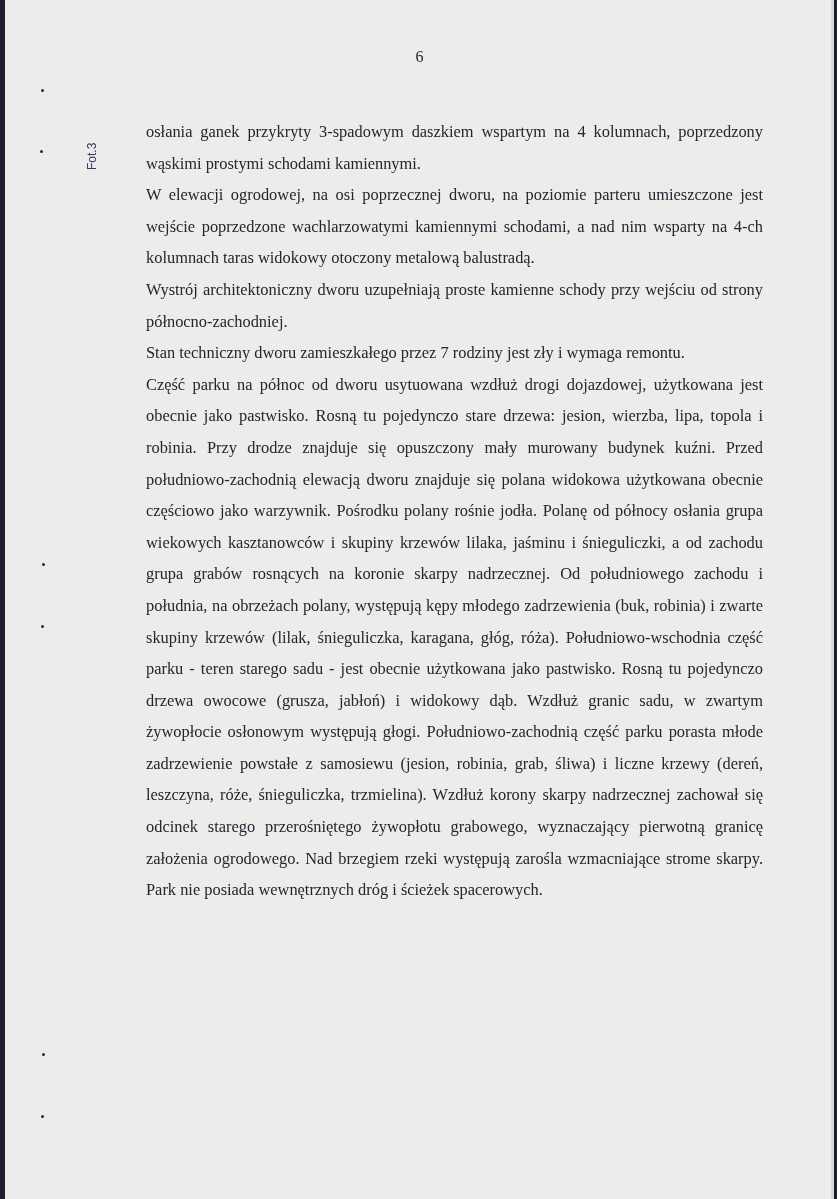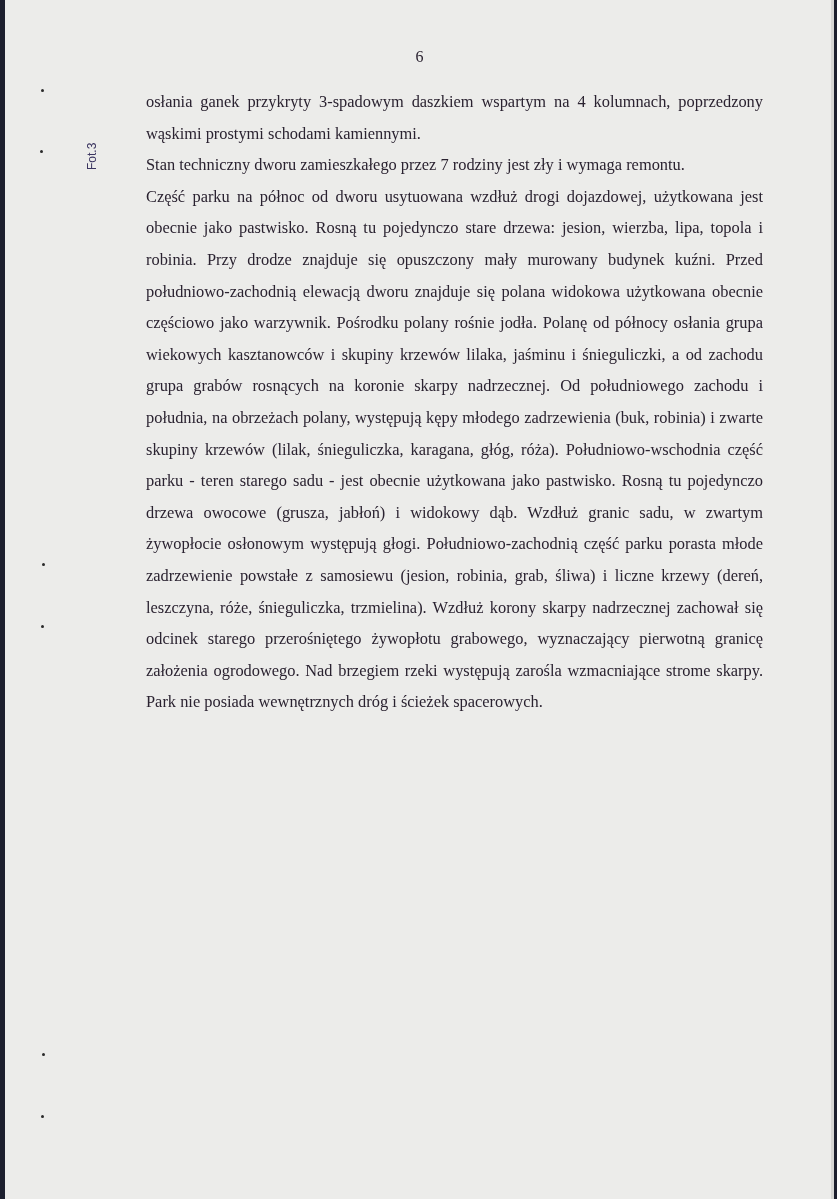--- a/index.html
+++ b/index.html
@@ -21,21 +21,21 @@
       position: absolute; left: 80px; top: 170px;
       transform: rotate(-90deg); transform-origin: left top;
       font-family: "Liberation Sans", sans-serif; font-size: 12px; color: #3b3560;
       white-space: nowrap;
     }
     .dot {
       position: absolute; width: 3px; height: 3px; border-radius: 50%;
       background: #2a2a2a;
     }
     .body-text {
-      position: absolute; left: 141px; top: 86px; width: 617px;
+      position: absolute; left: 141px; top: 116px; width: 617px;
       font-family: "Liberation Serif", serif; font-size: 16.4px;
       line-height: 31.6px; color: #2a2230;
     }
     .body-text p { margin: 0; text-align: justify; text-align-last: left; }
     .right-edge {
       position: absolute; right: 0; top: 0; width: 3px; height: 1199px; background: #d7d7d5;
     }
   </style>
 </head>
 <body>
@@ -46,18 +46,20 @@
 
   <div class="dot" style="left:36px;top:89px;"></div>
   <div class="dot" style="left:35px;top:150px;"></div>
   <div class="dot" style="left:37px;top:563px;"></div>
   <div class="dot" style="left:36px;top:625px;"></div>
   <div class="dot" style="left:37px;top:1053px;"></div>
   <div class="dot" style="left:36px;top:1115px;"></div>
 
   <div class="body-text">
     <p>osłania ganek przykryty 3-spadowym daszkiem wspartym na 4 kolumnach, poprzedzony wąskimi prostymi schodami kamiennymi.</p>
+    <p>W elewacji ogrodowej, na osi poprzecznej dworu, na poziomie parteru umieszczone jest wejście poprzedzone wachlarzowatymi kamiennymi schodami, a nad nim wsparty na 4-ch kolumnach taras widokowy otoczony metalową balustradą.</p>
+    <p>Wystrój architektoniczny dworu uzupełniają proste kamienne schody przy wejściu od strony północno-zachodniej.</p>
     <p>Stan techniczny dworu zamieszkałego przez 7 rodziny jest zły i wymaga remontu.</p>
     <p>Część parku na północ od dworu usytuowana wzdłuż drogi dojazdowej, użytkowana jest obecnie jako pastwisko. Rosną tu pojedynczo stare drzewa: jesion, wierzba, lipa, topola i robinia. Przy drodze znajduje się opuszczony mały murowany budynek kuźni. Przed południowo-zachodnią elewacją dworu znajduje się polana widokowa użytkowana obecnie częściowo jako warzywnik. Pośrodku polany rośnie jodła. Polanę od północy osłania grupa wiekowych kasztanowców i skupiny krzewów lilaka, jaśminu i śnieguliczki, a od zachodu grupa grabów rosnących na koronie skarpy nadrzecznej. Od południowego zachodu i południa, na obrzeżach polany, występują kępy młodego zadrzewienia (buk, robinia) i zwarte skupiny krzewów (lilak, śnieguliczka, karagana, głóg, róża). Południowo-wschodnia część parku - teren starego sadu - jest obecnie użytkowana jako pastwisko. Rosną tu pojedynczo drzewa owocowe (grusza, jabłoń) i widokowy dąb. Wzdłuż granic sadu, w zwartym żywopłocie osłonowym występują głogi. Południowo-zachodnią część parku porasta młode zadrzewienie powstałe z samosiewu (jesion, robinia, grab, śliwa) i liczne krzewy (dereń, leszczyna, róże, śnieguliczka, trzmielina). Wzdłuż korony skarpy nadrzecznej zachował się odcinek starego przerośniętego żywopłotu grabowego, wyznaczający pierwotną granicę założenia ogrodowego. Nad brzegiem rzeki występują zarośla wzmacniające strome skarpy. Park nie posiada wewnętrznych dróg i ścieżek spacerowych.</p>
   </div>
 
   <div class="right-edge"></div>
 </div>
 
 </body></html>

